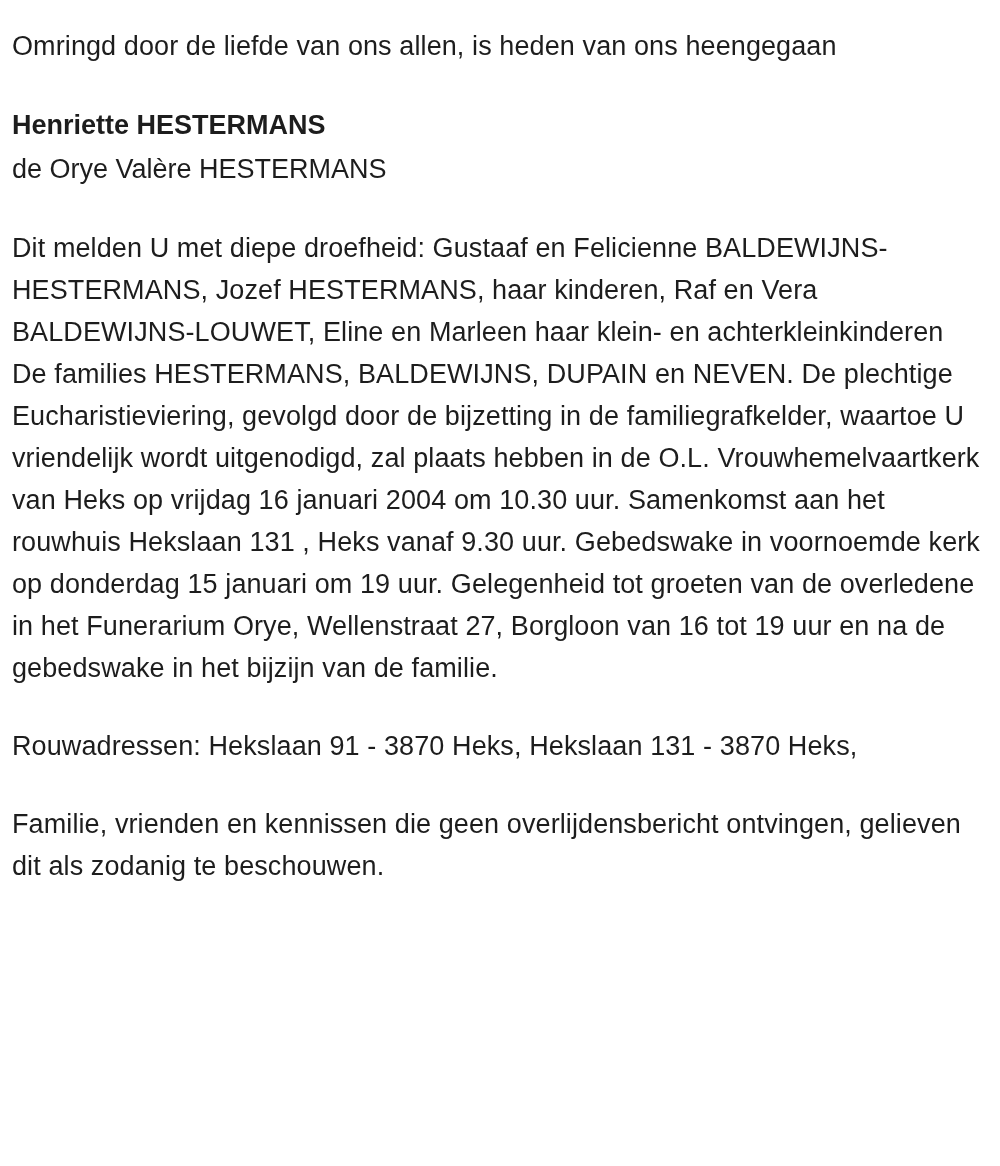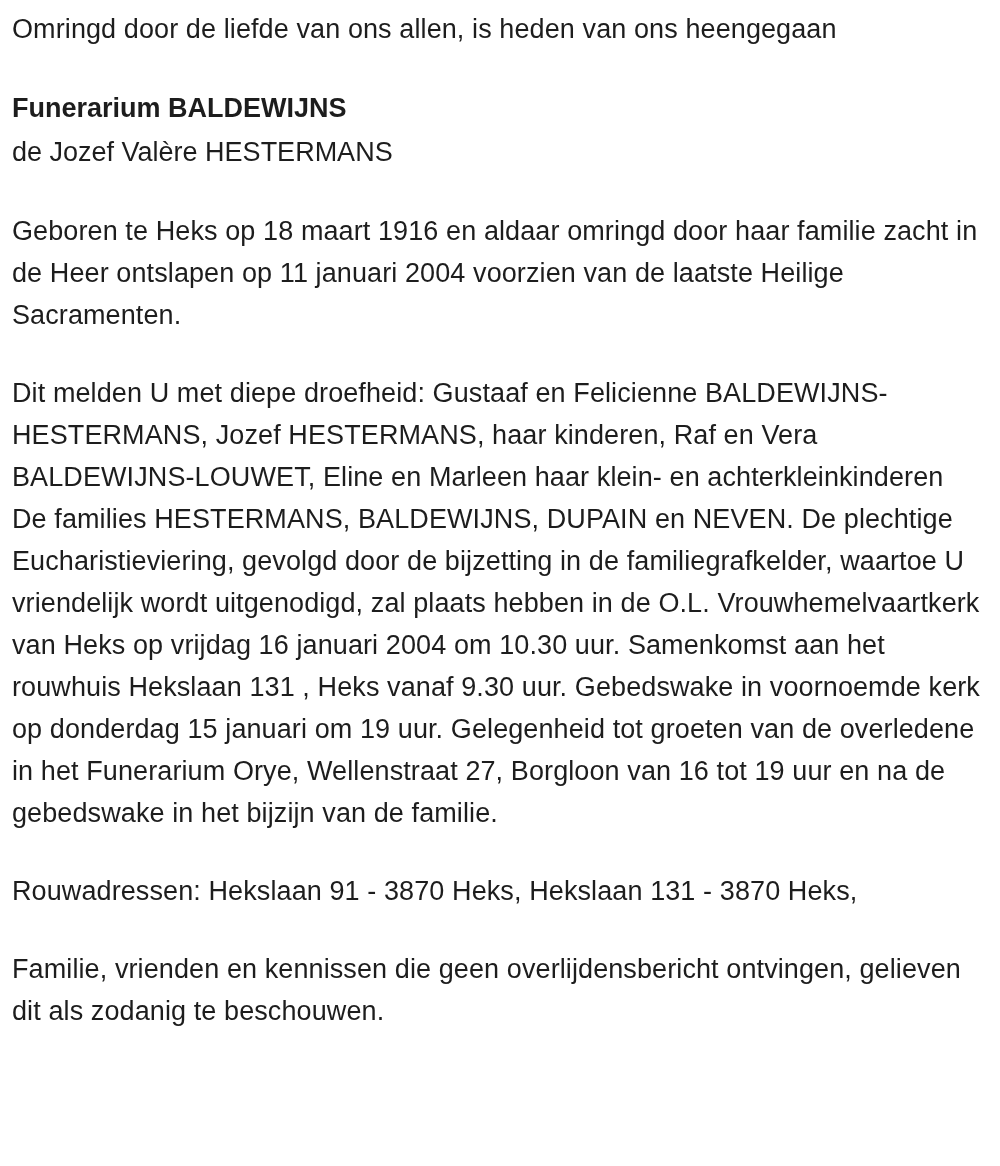--- a/index.html
+++ b/index.html
@@ -12,21 +12,21 @@
     height: 1166px;
     overflow: hidden;
     font-family: "Liberation Sans", "DejaVu Sans", sans-serif;
     color: #1d1d1d;
     -webkit-font-smoothing: antialiased;
   }
   .page {
     box-sizing: border-box;
     width: 1000px;
     height: 1166px;
-    padding: 8px 18px 0 12px;
+    padding: 25px 18px 0 12px;
     background: #ffffff;
   }
   .para {
     font-size: 27px;
     line-height: 42px;
     margin: 0 0 36px 0;
     letter-spacing: 0.1px;
   }
   .name-block {
     margin: 0 0 36px 0;
@@ -45,25 +45,24 @@
   }
 </style>
 </head>
 <body>
 
 <div class="page">
 
   <p class="para">Omringd door de liefde van ons allen, is heden van ons heengegaan</p>
 
   <div class="name-block">
-    <div class="line deceased-name">Funerarium BALDEWIJNS</div>
-    <div class="line">de Jozef Valère HESTERMANS</div>
+    <div class="line deceased-name">Henriette HESTERMANS</div>
+    <div class="line">de Orye Valère HESTERMANS</div>
   </div>
 
-  <p class="para">Geboren te Heks op 18 maart 1916 en aldaar omringd door haar familie zacht in de Heer ontslapen op 11 januari 2004 voorzien van de laatste Heilige Sacramenten.</p>
 
   <p class="para">Dit melden U met diepe droefheid: Gustaaf en Felicienne BALDEWIJNS-HESTERMANS, Jozef HESTERMANS, haar kinderen, Raf en Vera BALDEWIJNS-LOUWET, Eline en Marleen haar klein- en achterkleinkinderen De families HESTERMANS, BALDEWIJNS, DUPAIN en NEVEN. De plechtige Eucharistieviering, gevolgd door de bijzetting in de familiegrafkelder, waartoe U vriendelijk wordt uitgenodigd, zal plaats hebben in de O.L. Vrouwhemelvaartkerk van Heks op vrijdag 16 januari 2004 om 10.30 uur. Samenkomst aan het rouwhuis Hekslaan 131 , Heks vanaf 9.30 uur. Gebedswake in voornoemde kerk op donderdag 15 januari om 19 uur. Gelegenheid tot groeten van de overledene in het Funerarium Orye, Wellenstraat 27, Borgloon van 16 tot 19 uur en na de gebedswake in het bijzijn van de familie.</p>
 
   <p class="para">Rouwadressen: Hekslaan 91 - 3870 Heks, Hekslaan 131 - 3870 Heks,</p>
 
   <p class="para last">Familie, vrienden en kennissen die geen overlijdensbericht ontvingen, gelieven dit als zodanig te beschouwen.</p>
 
 </div>
 
 </body></html>

